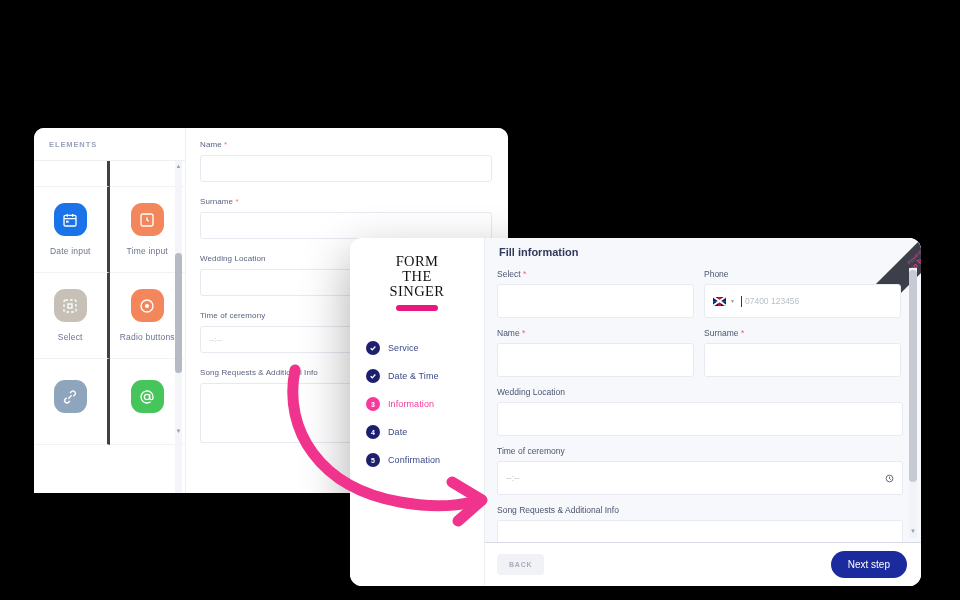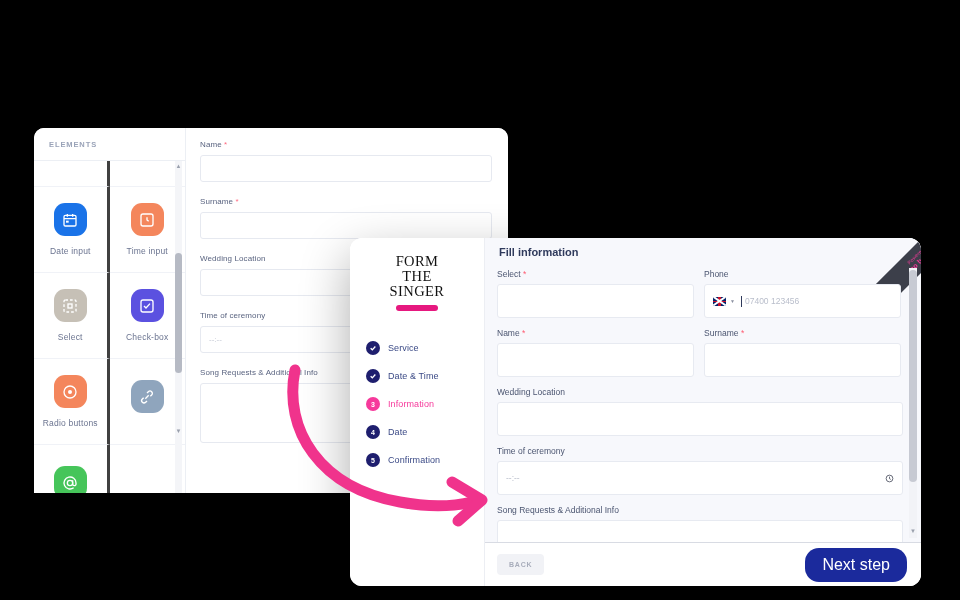--- a/index.html
+++ b/index.html
@@ -163,21 +163,21 @@
     display: flex; align-items: center; justify-content: space-between;
     padding: 0 14px 0 12px;
   }
   #back-btn {
     background: #f1f2f6; color: #a8adbb; border: none; border-radius: 4px;
     font-size: 7px; font-weight: 700; letter-spacing: .8px;
     padding: 7px 12px; font-family: inherit; cursor: pointer;
   }
   #next-btn {
     background: #1b2a9c; color: #fff; border: none; border-radius: 14px;
-    font-size: 16px; padding: 8px 17px; font-family: inherit; cursor: pointer;
+    font-size: 10px; padding: 8px 17px; font-family: inherit; cursor: pointer;
   }
   #modal-scroll-track {
     position: absolute; right: 4px; top: 30px; width: 8px; bottom: 48px;
     background: #f2f3f7;
   }
   #modal-scroll-thumb {
     position: absolute; right: 4px; top: 32px; width: 8px; height: 212px;
     background: #c7cad3; border-radius: 4px;
   }
   #modal-scroll-dn {
@@ -226,29 +226,20 @@
           <div class="el-cell">
             <span class="el-icon" style="background:#c6c0b6">
               <svg viewBox="0 0 24 24" fill="none" stroke="#fff" stroke-width="2" stroke-dasharray="4 3">
                   <rect x="3" y="3" width="18" height="18" rx="2"></rect>
                   <rect x="9" y="9" width="6" height="6" stroke-dasharray="0"></rect>
                 </svg>
             </span>
             <span class="el-label">Select</span>
           </div>
 
-          <div class="el-cell">
-            <span class="el-icon" style="background:#5b51e0">
-              <svg viewBox="0 0 24 24" fill="none" stroke="#fff" stroke-width="2">
-                  <rect x="3" y="3" width="18" height="18" rx="3"></rect>
-                  <path d="M7.5 12l3 3 6-6.5"></path>
-                </svg>
-            </span>
-            <span class="el-label">Check-box</span>
-          </div>
 
           <div class="el-cell">
             <span class="el-icon" style="background:#f4865c">
               <svg viewBox="0 0 24 24" fill="none" stroke="#fff" stroke-width="2">
                   <circle cx="12" cy="12" r="9"></circle>
                   <circle cx="12" cy="12" r="3" fill="#fff" stroke="none"></circle>
                 </svg>
             </span>
             <span class="el-label">Radio buttons</span>
           </div>

